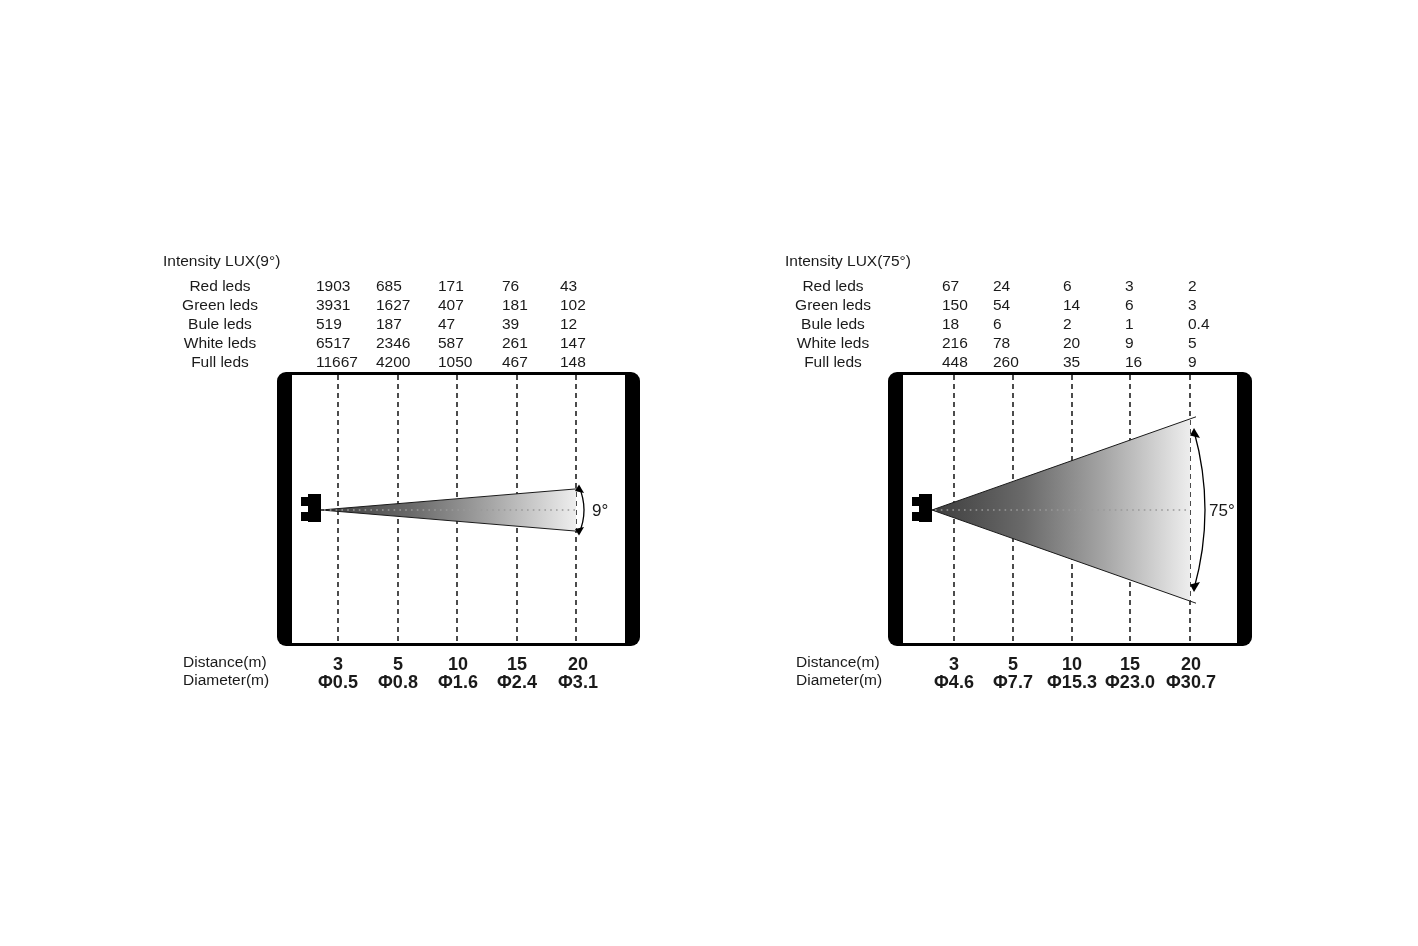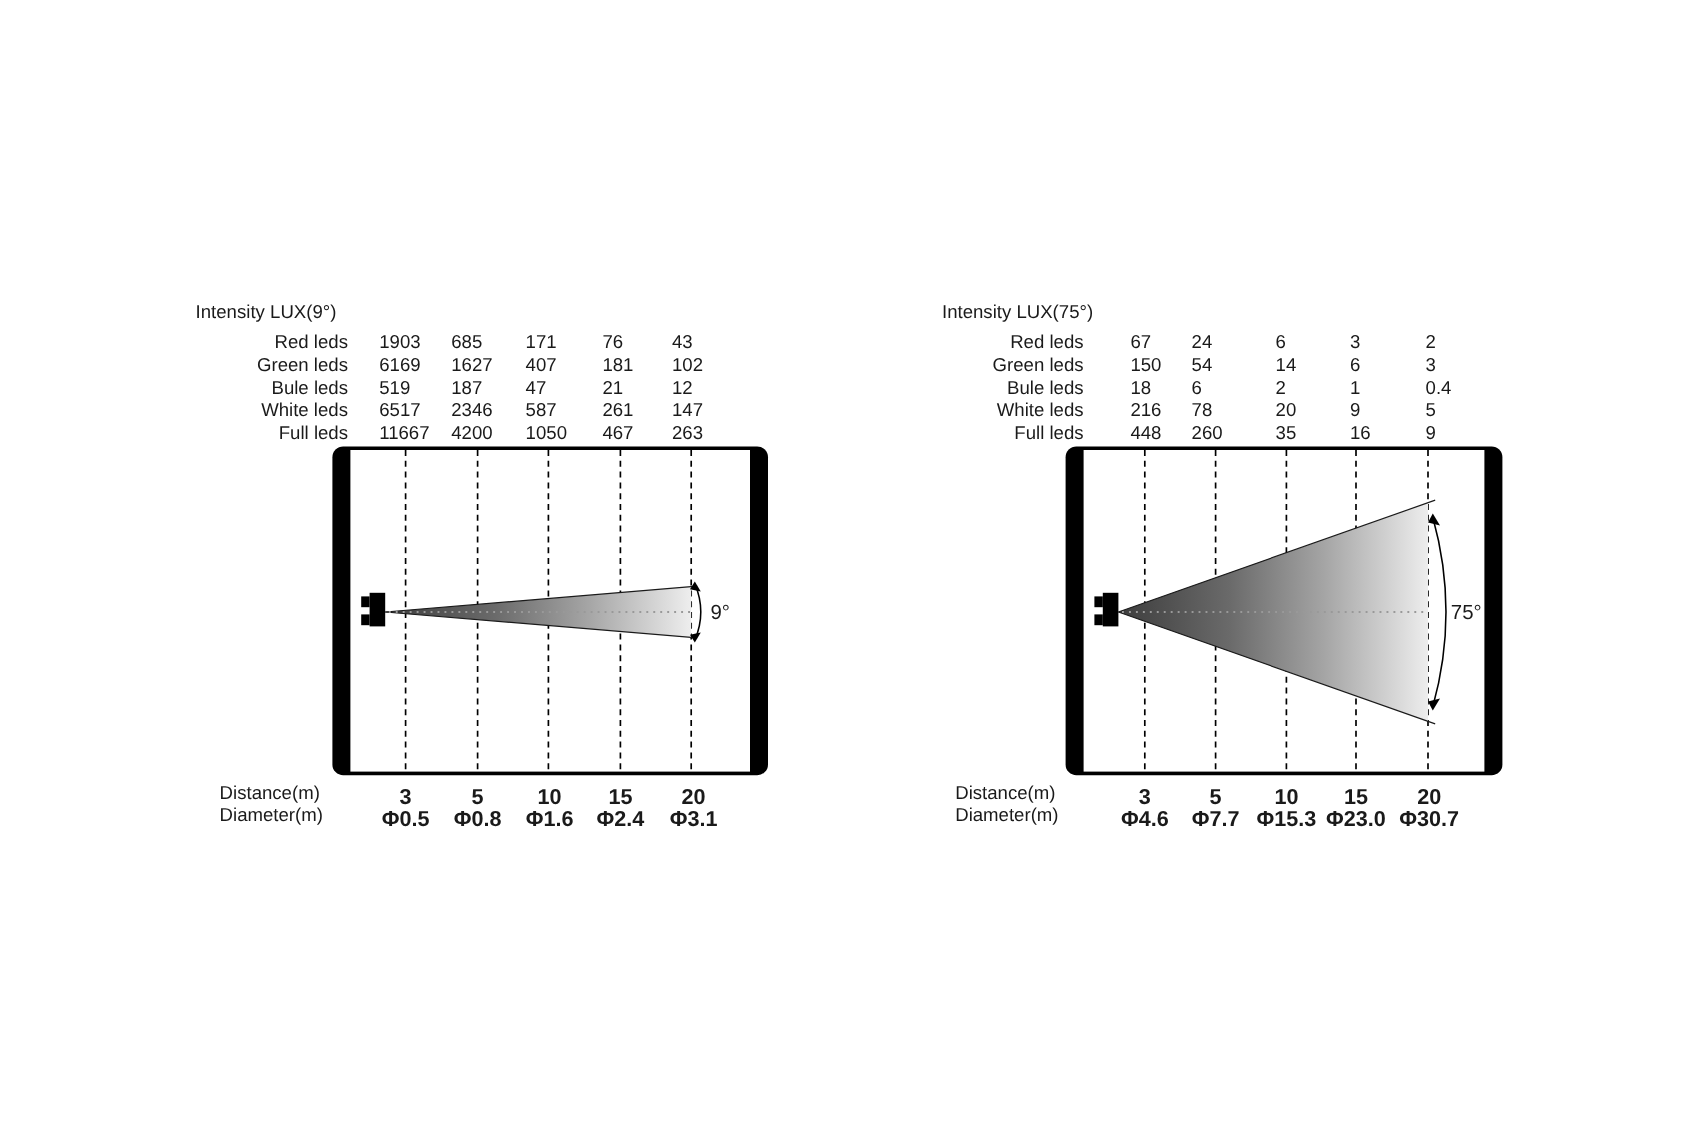--- a/index.html
+++ b/index.html
@@ -13,21 +13,21 @@
   }
   
   .ptitle{position:absolute;top:252px;font-size:15.5px;white-space:nowrap;}
   .t1{left:163px;}
   .t2{left:785px;}
   
   .trow{position:absolute;height:19px;font-size:15.5px;white-space:nowrap;}
   .p1row{left:150px;width:480px;}
   .p2row{left:763px;width:480px;}
   .r0{top:277px}.r1{top:296px}.r2{top:315px}.r3{top:334px}.r4{top:353px}
-  .rlab{position:absolute;left:0;width:140px;text-align:right;}
+  .rlab{position:absolute;left:0;width:140px;text-align:center;}
   .cell{position:absolute;}
   .p1row .c1{left:166px}.p1row .c2{left:226px}.p1row .c3{left:288px}.p1row .c4{left:352px}.p1row .c5{left:410px}
   .p2row .c1{left:179px}.p2row .c2{left:230px}.p2row .c3{left:300px}.p2row .c4{left:362px}.p2row .c5{left:425px}
   
   .diag{position:absolute;width:400px;height:290px;}
   .d1{left:268px;top:364px;}
   .d2{left:878px;top:364px;}
   
   .axlab{position:absolute;width:115px;text-align:left;font-size:15.5px;white-space:nowrap;}
   .dist1{left:183px;top:653px}.diam1{left:183px;top:671px}
@@ -49,49 +49,49 @@
     <div class="trow p1row r0">
       <span class="rlab">Red leds</span>
       <span class="cell c1">1903</span>
       <span class="cell c2">685</span>
       <span class="cell c3">171</span>
       <span class="cell c4">76</span>
       <span class="cell c5">43</span>
     </div>
     <div class="trow p1row r1">
       <span class="rlab">Green leds</span>
-      <span class="cell c1">6169</span>
+      <span class="cell c1">3931</span>
       <span class="cell c2">1627</span>
       <span class="cell c3">407</span>
       <span class="cell c4">181</span>
       <span class="cell c5">102</span>
     </div>
     <div class="trow p1row r2">
       <span class="rlab">Bule leds</span>
       <span class="cell c1">519</span>
       <span class="cell c2">187</span>
       <span class="cell c3">47</span>
-      <span class="cell c4">21</span>
+      <span class="cell c4">39</span>
       <span class="cell c5">12</span>
     </div>
     <div class="trow p1row r3">
       <span class="rlab">White leds</span>
       <span class="cell c1">6517</span>
       <span class="cell c2">2346</span>
       <span class="cell c3">587</span>
       <span class="cell c4">261</span>
       <span class="cell c5">147</span>
     </div>
     <div class="trow p1row r4">
       <span class="rlab">Full leds</span>
       <span class="cell c1">11667</span>
       <span class="cell c2">4200</span>
       <span class="cell c3">1050</span>
       <span class="cell c4">467</span>
-      <span class="cell c5">263</span>
+      <span class="cell c5">148</span>
     </div>
 
     <svg class="diag d1" viewBox="0 0 400 290">
       <defs>
         <linearGradient id="g1" gradientUnits="userSpaceOnUse" x1="53" y1="0" x2="313" y2="0">
           <stop offset="0" stop-color="#3d3d3d"></stop>
           <stop offset="0.35" stop-color="#6a6a6a"></stop>
           <stop offset="0.65" stop-color="#a5a5a5"></stop>
           <stop offset="1" stop-color="#f2f2f2"></stop>
         </linearGradient>

